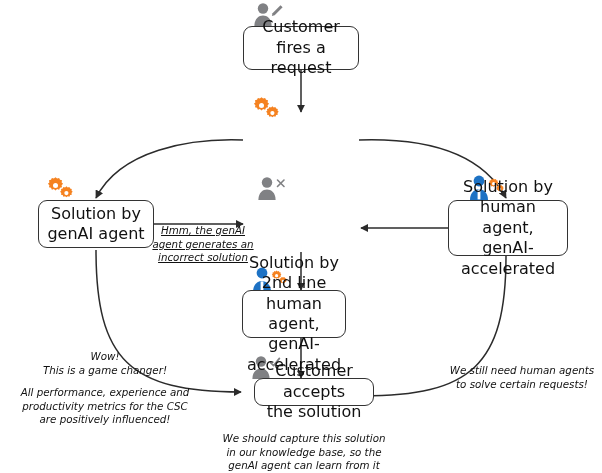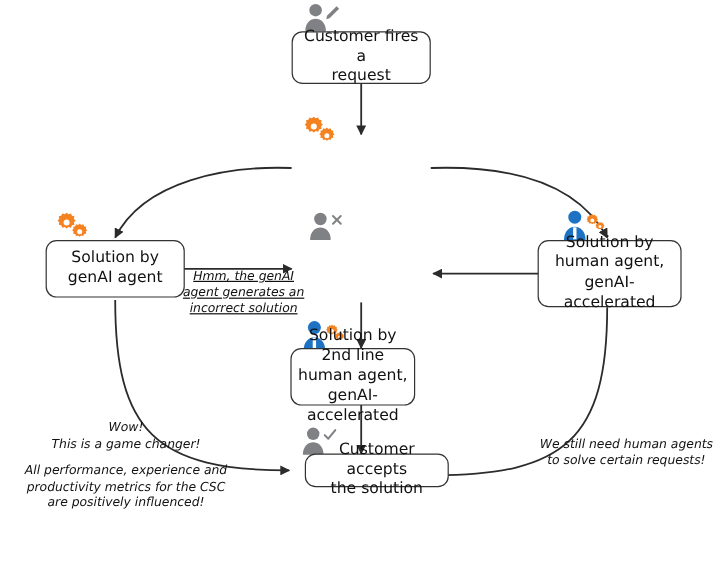--- a/index.html
+++ b/index.html
@@ -3,21 +3,21 @@
 <meta charset="utf-8">
 <style>
   html,body{margin:0;padding:0;background:#ffffff;}
   body{width:602px;height:473px;position:relative;overflow:hidden;
        font-family:"DejaVu Sans","Liberation Sans",sans-serif;color:#1a1a1a;}
   #canvas{position:absolute;inset:0;width:602px;height:473px;}
   svg.wires{position:absolute;left:0;top:0;width:602px;height:473px;pointer-events:none;}
 
   .node{position:absolute;box-sizing:border-box;border:1.6px solid #333;
         border-radius:9px;background:#fff;display:flex;align-items:center;
-        justify-content:center;text-align:center;font-size:13px;line-height:1.28;
+        justify-content:center;text-align:center;font-size:16px;line-height:1.28;
         color:#111;padding:3px 5px;}
   .node .lbl{display:block;}
 
   .note{position:absolute;font-style:italic;font-size:10.3px;line-height:1.33;
         text-align:center;color:#111;}
 
   .icon{position:absolute;}
   .icon svg{display:block;}
 </style>
 </head>
@@ -156,14 +156,15 @@
   <div class="note" style="left:148px;top:224px;width:110px;text-decoration:underline;">Hmm, the genAI<br>agent generates an<br>incorrect solution</div>
 
 
   <div class="note" style="left:16px;top:350px;width:178px;">Wow!<br>This is a game changer!</div>
 
   <div class="note" style="left:2px;top:386px;width:206px;">All performance, experience and<br>productivity metrics for the CSC<br>are positively influenced!</div>
 
   <div class="note" style="left:444px;top:364px;width:156px;">We still need human agents<br>to solve certain requests!</div>
 
 
+  <div class="note" style="left:196px;top:432px;width:216px;">We should capture this solution<br>in our knowledge base, so the<br>genAI agent can learn from it</div>
 
 </div>
 
 </body></html>

